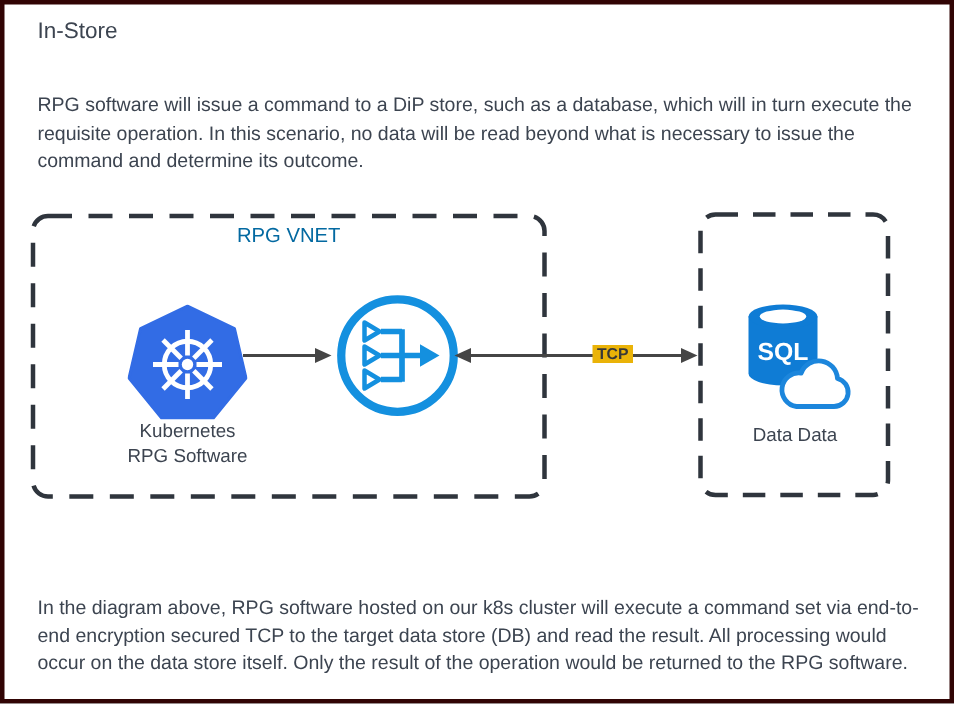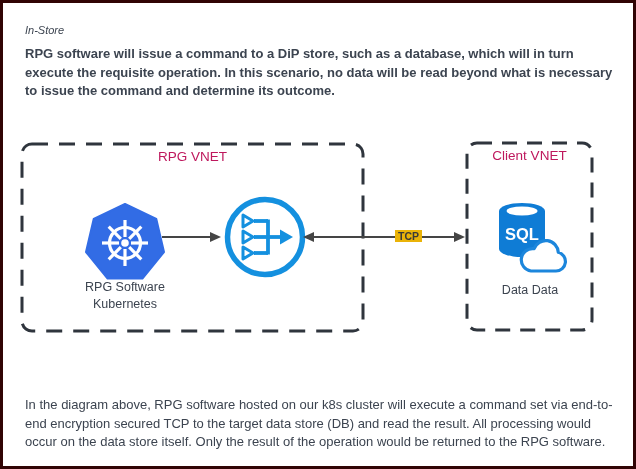--- a/index.html
+++ b/index.html
@@ -2,28 +2,28 @@
 <html><head>
 <meta charset="utf-8">
 <style>
   html,body{margin:0;padding:0;background:#888;}
   .frame{
     position:relative;width:636px;height:469px;box-sizing:border-box;
     background:#ffffff;border:3px solid #310404;overflow:hidden;
     font-family:"Liberation Sans",sans-serif;color:#3c4450;
   }
   .abs{position:absolute;}
-  .page-title{left:22px;top:21px;font-size:11px;font-style:italic;}
+  .page-title{left:22px;top:9px;font-size:15px;}
   .para{left:22px;width:592px;font-size:13px;line-height:18.5px;}
-  .para.intro{top:42px;font-weight:bold;}
+  .para.intro{top:58px;}
   .para.conclusion{top:370px;margin-top:23px;}
   .vnet{box-sizing:border-box;}
   .vnet svg.vnet-border{position:absolute;left:0;top:0;}
   .vnet-label{position:absolute;left:0;right:0;top:7px;text-align:center;
-    font-size:13.5px;color:#be185d;}
+    font-size:13.5px;color:#0369a1;}
   .node-label{position:absolute;text-align:center;font-size:12.5px;
     line-height:16.5px;color:#3c4450;}
   .conn-line{position:absolute;height:2px;background:#454545;}
   .arrowhead{position:absolute;width:0;height:0;border-top:5px solid transparent;
     border-bottom:5px solid transparent;}
   .arrowhead.right{border-left:11px solid #454545;}
   .arrowhead.left{border-right:11px solid #454545;}
   .conn-label{position:absolute;background:#eab308;padding:0 3px;
     font-size:10.5px;font-weight:bold;color:#383838;}
 </style>
@@ -39,41 +39,40 @@
     <svg class="vnet-border" width="345" height="191">
       <rect x="2" y="2" width="341" height="187" rx="10" fill="none" stroke="#2f353d" stroke-width="3" stroke-dasharray="16 11"></rect>
     </svg>
     <div class="vnet-label">RPG VNET</div>
   </div>
 
   <div class="abs vnet" style="left:462px;top:138px;width:129px;height:191px;">
     <svg class="vnet-border" width="129" height="191">
       <rect x="2" y="2" width="125" height="187" rx="10" fill="none" stroke="#2f353d" stroke-width="3" stroke-dasharray="15 10"></rect>
     </svg>
-    <div class="vnet-label">Client VNET</div>
   </div>
 
   <svg class="abs" style="left:82px;top:200px;" width="80" height="78" viewBox="0 0 80 78">
     <polygon points="40,1 71.3,16 79,49 57.4,75.5 22.6,75.5 1,49 8.7,16" fill="#326CE5" stroke="#326CE5" stroke-width="2" stroke-linejoin="round"></polygon>
     <g stroke="#ffffff" stroke-width="3.2">
       <line x1="46" y1="40" x2="63" y2="40"></line>
       <line x1="44.2" y1="44.2" x2="56.3" y2="56.3"></line>
       <line x1="40" y1="46" x2="40" y2="63"></line>
       <line x1="35.8" y1="44.2" x2="23.7" y2="56.3"></line>
       <line x1="34" y1="40" x2="17" y2="40"></line>
       <line x1="35.8" y1="35.8" x2="23.7" y2="23.7"></line>
       <line x1="40" y1="34" x2="40" y2="17"></line>
       <line x1="44.2" y1="35.8" x2="56.3" y2="23.7"></line>
     </g>
     <circle cx="40" cy="40" r="15.5" fill="none" stroke="#ffffff" stroke-width="3.2"></circle>
     <circle cx="40" cy="40" r="3.8" fill="#ffffff"></circle>
   </svg>
   <div class="abs node-label" style="left:52px;top:276px;width:140px;">
+    <div>Kubernetes</div>
     <div>RPG Software</div>
-    <div>Kubernetes</div>
   </div>
 
   <svg class="abs" style="left:220px;top:192px;" width="84" height="84" viewBox="0 0 84 84">
     <circle cx="42" cy="42" r="37.5" fill="#ffffff" stroke="#1490DF" stroke-width="5.5"></circle>
     <g fill="#ffffff" stroke="#1490DF" stroke-width="3" stroke-linejoin="round">
       <path d="M20 20 L30 26 L20 32 Z"></path>
       <path d="M20 36 L30 42 L20 48 Z"></path>
       <path d="M20 52 L30 58 L20 64 Z"></path>
     </g>
     <g stroke="#1490DF" stroke-width="3.8" fill="none">

